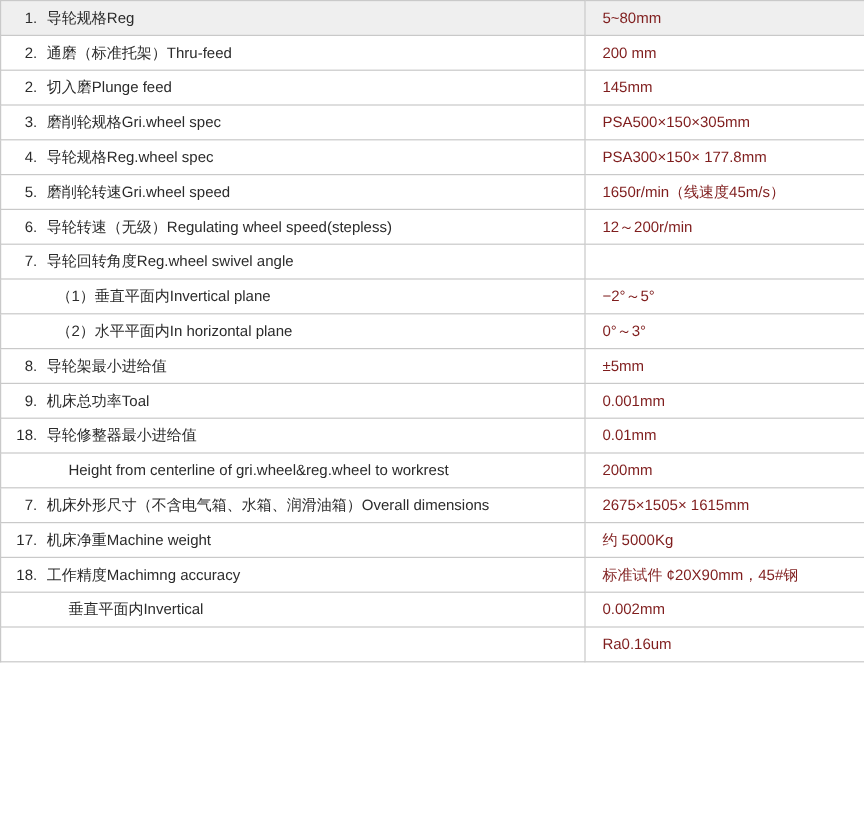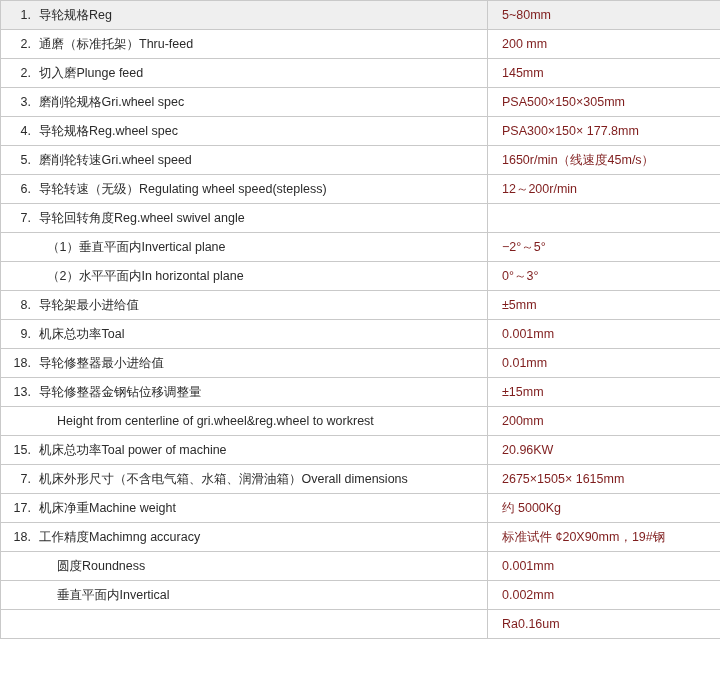--- a/index.html
+++ b/index.html
@@ -189,43 +189,25 @@
           <div class="row-inner">
             <span class="num">18.</span>
             <span class="txt">导轮修整器最小进给值</span>
           </div>
         </td>
         <td class="value">0.01mm</td>
       </tr>
       <tr>
         <td class="label">
           <div class="row-inner">
-            <span class="num">13.</span>
-            <span class="txt">导轮修整器金钢钻位移调整量</span>
-          </div>
-        </td>
-        <td class="value">±15mm</td>
-      </tr>
-      <tr>
-        <td class="label">
-          <div class="row-inner">
             <span class="num"></span>
             <span class="txt indent2">Height from centerline of gri.wheel&amp;reg.wheel to workrest</span>
           </div>
         </td>
         <td class="value">200mm</td>
-      </tr>
-      <tr>
-        <td class="label">
-          <div class="row-inner">
-            <span class="num">15.</span>
-            <span class="txt">机床总功率Toal power of machine</span>
-          </div>
-        </td>
-        <td class="value">20.96KW</td>
       </tr>
       <tr>
         <td class="label">
           <div class="row-inner">
             <span class="num">7.</span>
             <span class="txt">机床外形尺寸（不含电气箱、水箱、润滑油箱）Overall dimensions</span>
           </div>
         </td>
         <td class="value">2675×1505× 1615mm</td>
       </tr>
@@ -238,30 +220,21 @@
         </td>
         <td class="value">约 5000Kg</td>
       </tr>
       <tr>
         <td class="label">
           <div class="row-inner">
             <span class="num">18.</span>
             <span class="txt">工作精度Machimng accuracy</span>
           </div>
         </td>
-        <td class="value">标准试件 ¢20X90mm，19#钢</td>
-      </tr>
-      <tr>
-        <td class="label">
-          <div class="row-inner">
-            <span class="num"></span>
-            <span class="txt indent2">圆度Roundness</span>
-          </div>
-        </td>
-        <td class="value">0.001mm</td>
+        <td class="value">标准试件 ¢20X90mm，45#钢</td>
       </tr>
       <tr>
         <td class="label">
           <div class="row-inner">
             <span class="num"></span>
             <span class="txt indent2">垂直平面内Invertical</span>
           </div>
         </td>
         <td class="value">0.002mm</td>
       </tr>

